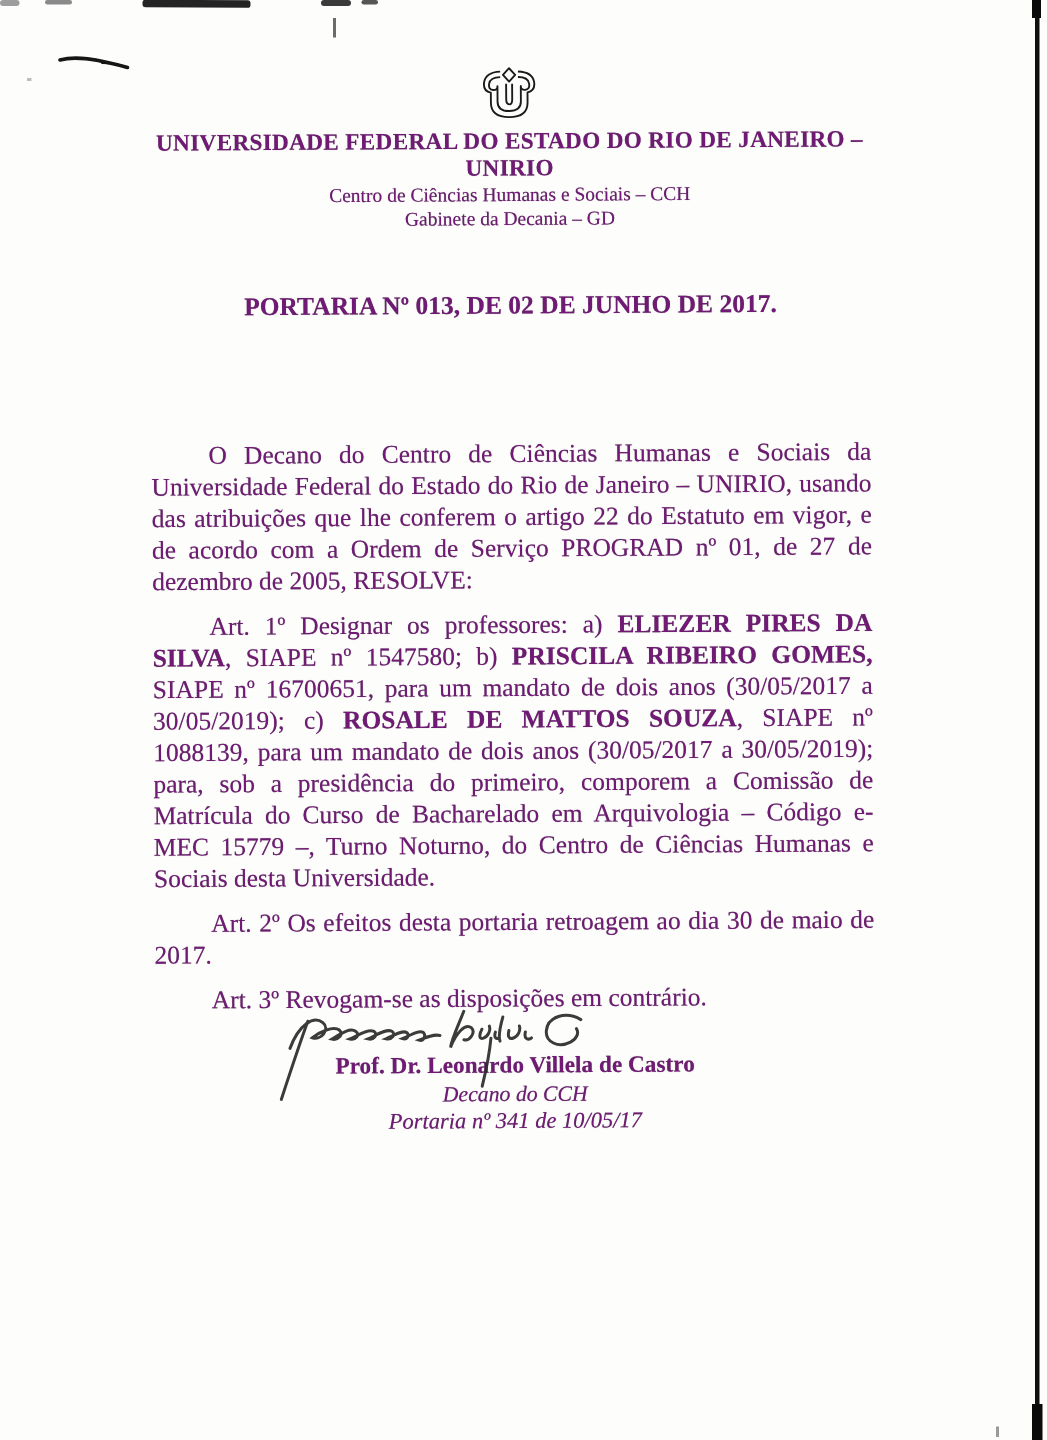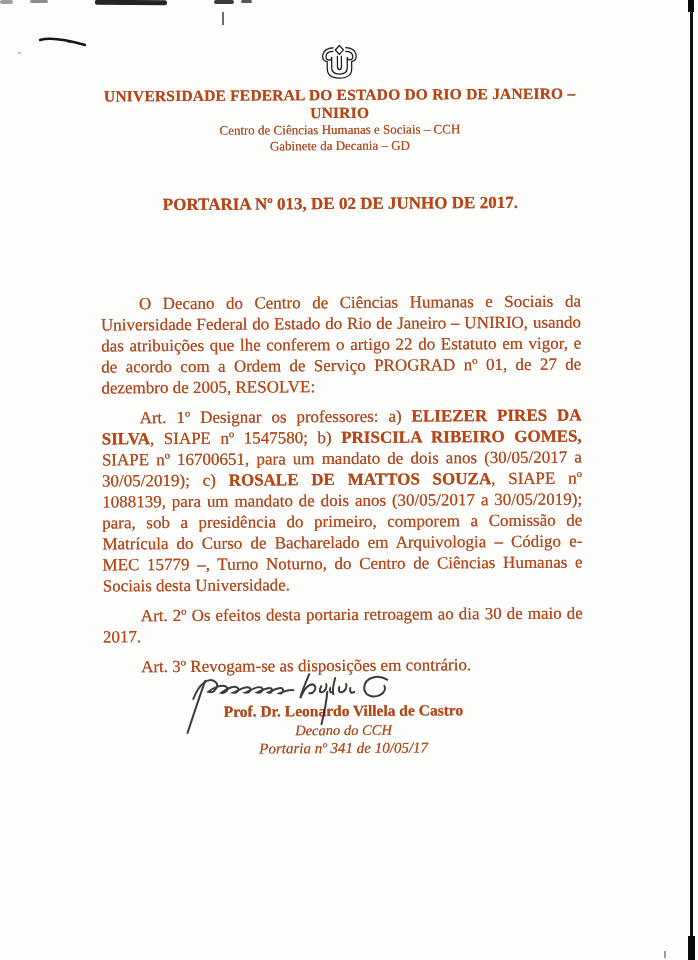--- a/index.html
+++ b/index.html
@@ -3,21 +3,21 @@
 <meta charset="utf-8">
 <title>Portaria Nº 013 — UNIRIO CCH</title>
 <style>
   html,body{margin:0;padding:0;background:#ffffff;}
   .page{
     position:relative;
     width:698px;height:960px;
     background:#fdfdfc;
     overflow:hidden;
     font-family:"Liberation Serif","DejaVu Serif",serif;
-    color:#c2410c;
+    color:#701a75;
   }
   
   .artifact{position:absolute;background:#222;}
   .sm1{left:95px;top:0;width:72px;height:5px;background:#242424;border-radius:2px;transform:rotate(.4deg);}
   .sm2{left:214px;top:0;width:20px;height:4px;background:#3a3a3a;border-radius:2px;}
   .sm3{left:241px;top:0;width:11px;height:3px;background:#565656;border-radius:2px;}
   .sm4{left:30px;top:0;width:18px;height:3px;background:#8a8a8a;border-radius:2px;}
   .sm5{left:0;top:0;width:13px;height:4px;background:#9d9d9d;border-radius:2px;}
   .tick-top{left:222px;top:12px;width:2px;height:13px;background:#6b6b6b;}
   .speck1{left:18px;top:52px;width:3px;height:2px;background:#bdbdbd;}

